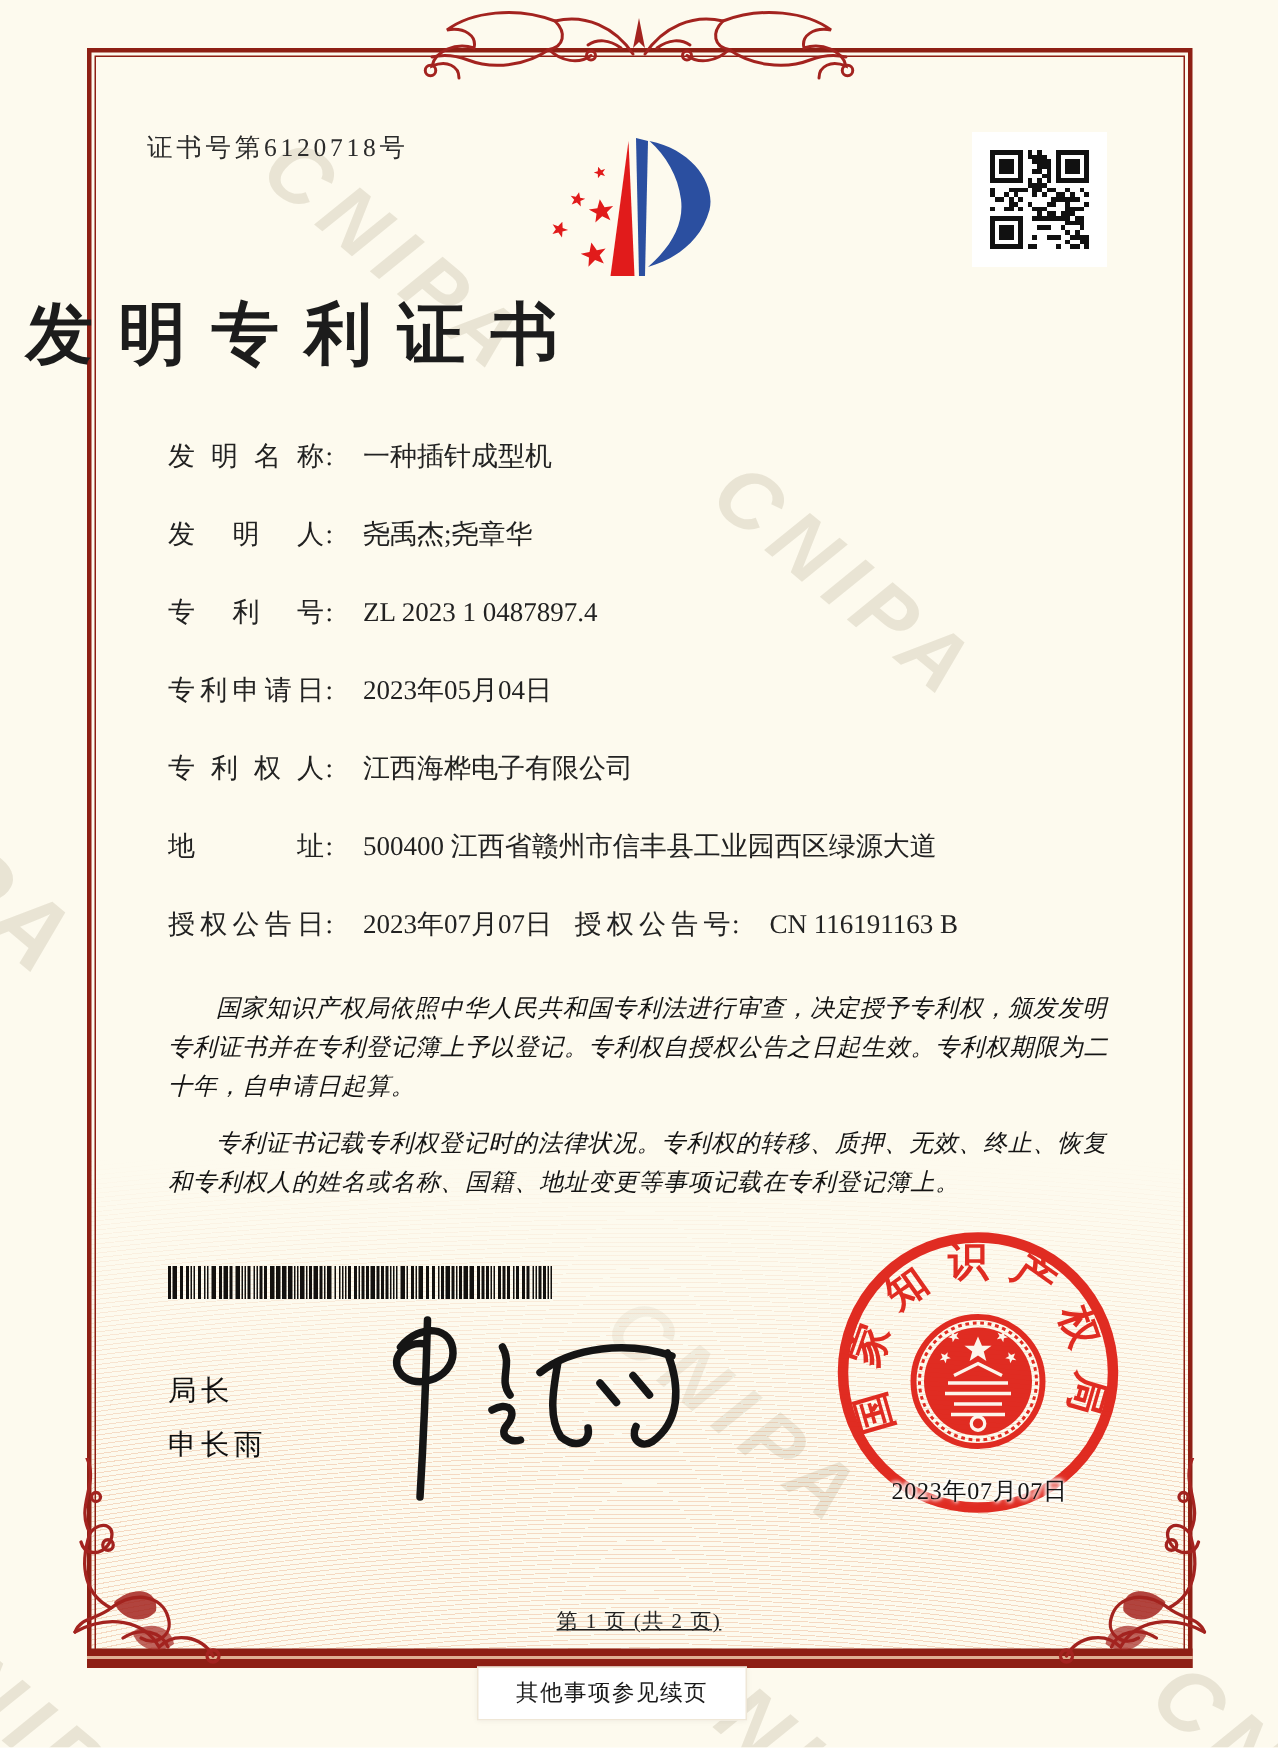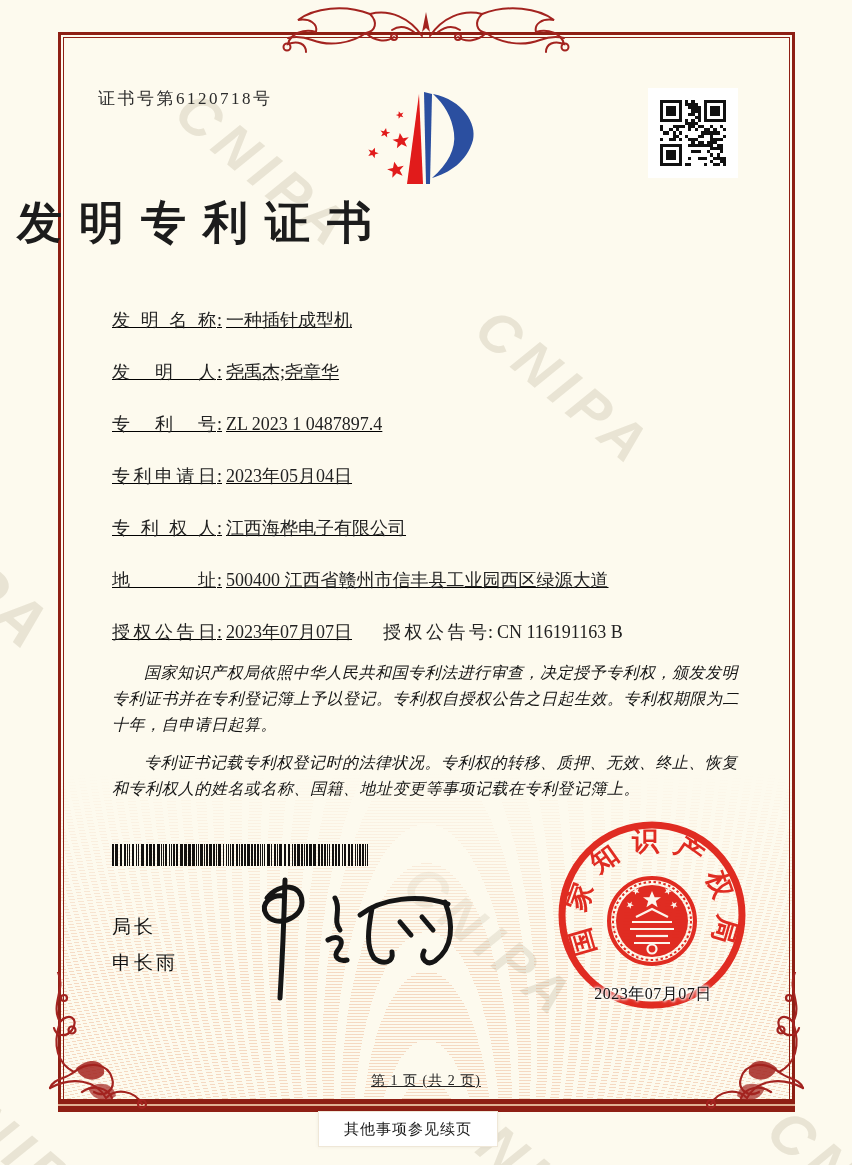--- a/index.html
+++ b/index.html
@@ -50,26 +50,26 @@
   .qr-box {
     position:absolute; left:648px; top:88px; width:90px; height:90px;
     background:#ffffff; z-index:6; display:flex; align-items:center; justify-content:center;
   }
   .title {
     position:absolute; left:0; top:193px; width:852px; z-index:6;
     text-align:left; font-size:45px; font-weight:600; color:#1c1c1c;
     letter-spacing:17px; text-indent:17px;
   }
   
-  .fields { position:absolute; left:112px; top:308px; width:640px; z-index:6;text-decoration:underline; }
+  .fields { position:absolute; left:112px; top:292px; width:640px; z-index:6; }
   .frow { display:flex; align-items:baseline; height:26px; margin-bottom:26px;
           font-size:18px; color:#222; }
   .flabel { display:inline-block; width:104px; text-align:justify; text-align-last:justify; }
   .fcolon { display:inline-block; margin-left:1px; }
-  .fvalue { margin-left:4px; white-space:nowrap; }
+  .fvalue { margin-left:20px; white-space:nowrap; }
   .grant-pair2 { position:absolute; left:271px; top:0; display:flex; align-items:baseline; }
   .grant-row { position:relative; }
   
   .paras { position:absolute; left:112px; top:660px; width:630px; z-index:6;
            font-size:16px; line-height:26px; color:#141414;font-style:italic; }
   .paras p { text-indent:2em; margin-bottom:12px; letter-spacing:0.5px; }
   
   .barcode { position:absolute; left:112px; top:844px; z-index:6; }
   .signer-title { position:absolute; left:112px; top:914px; z-index:7;
     font-family:"Liberation Sans", sans-serif; font-size:19px; color:#111; letter-spacing:3px; }

